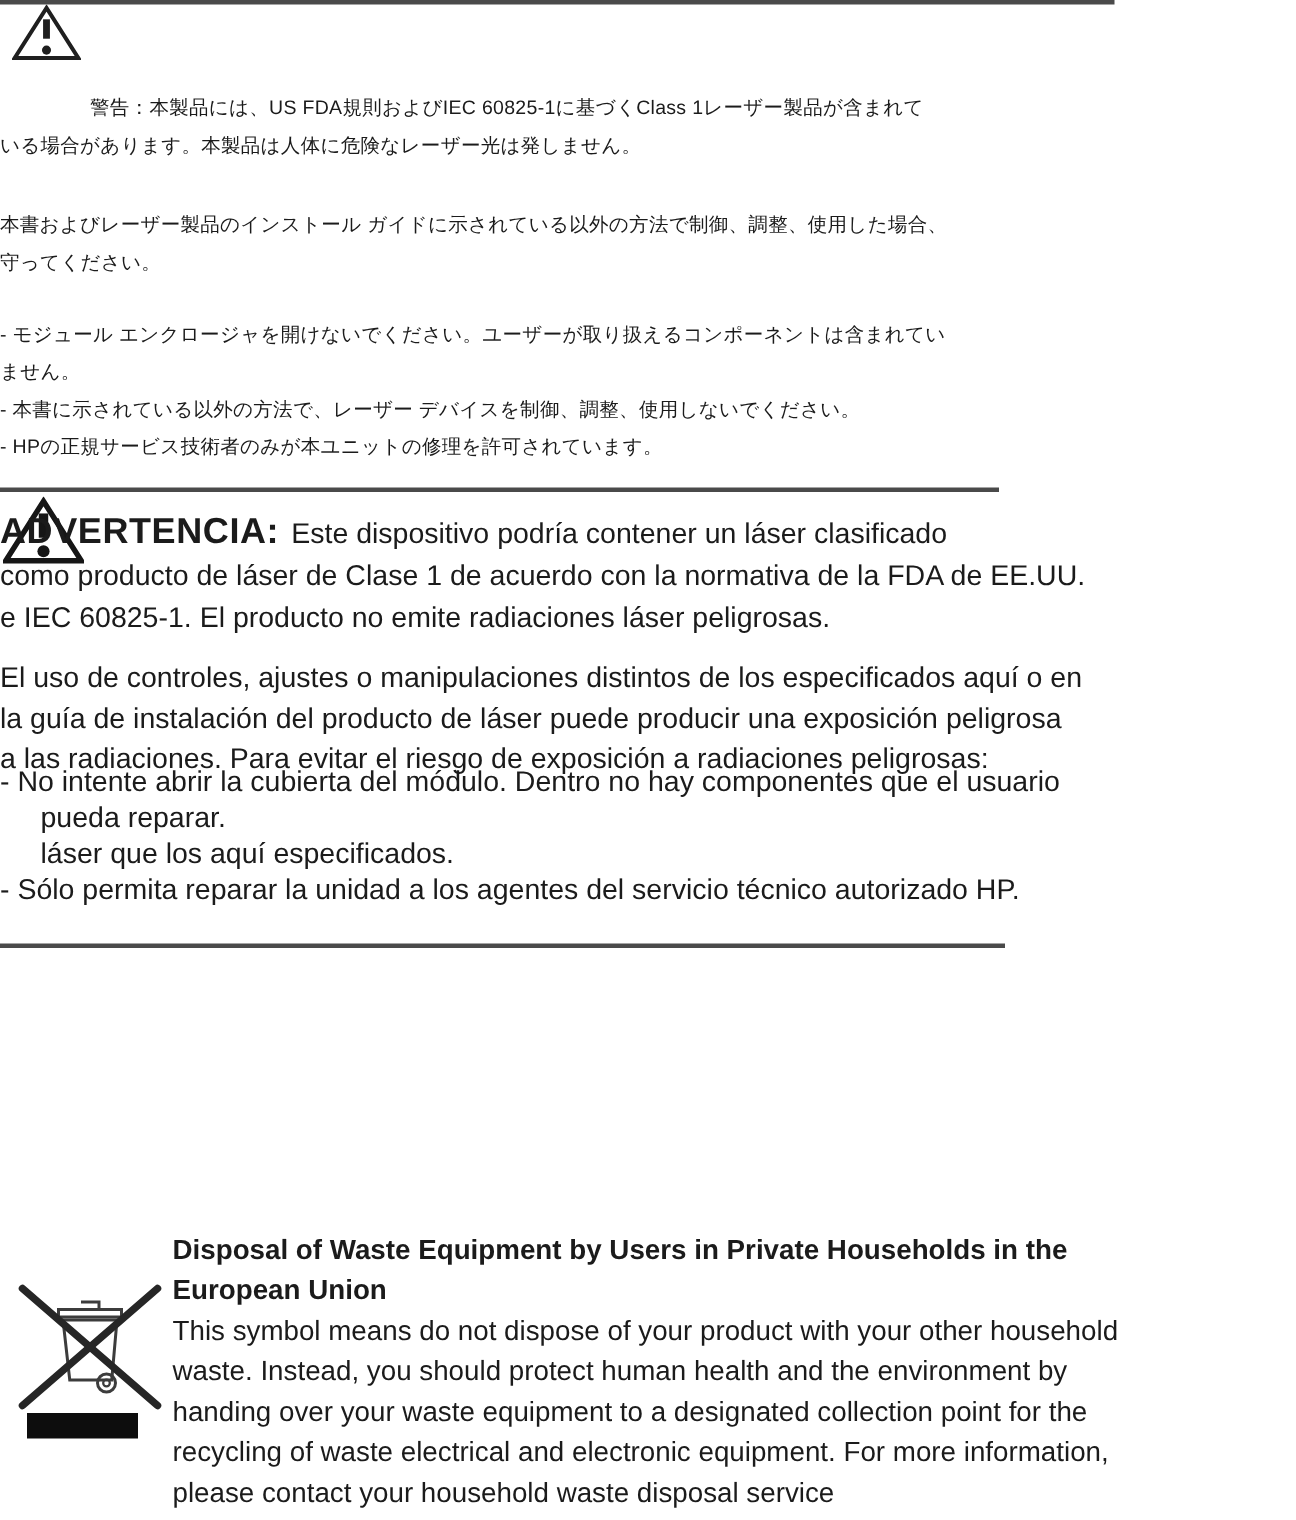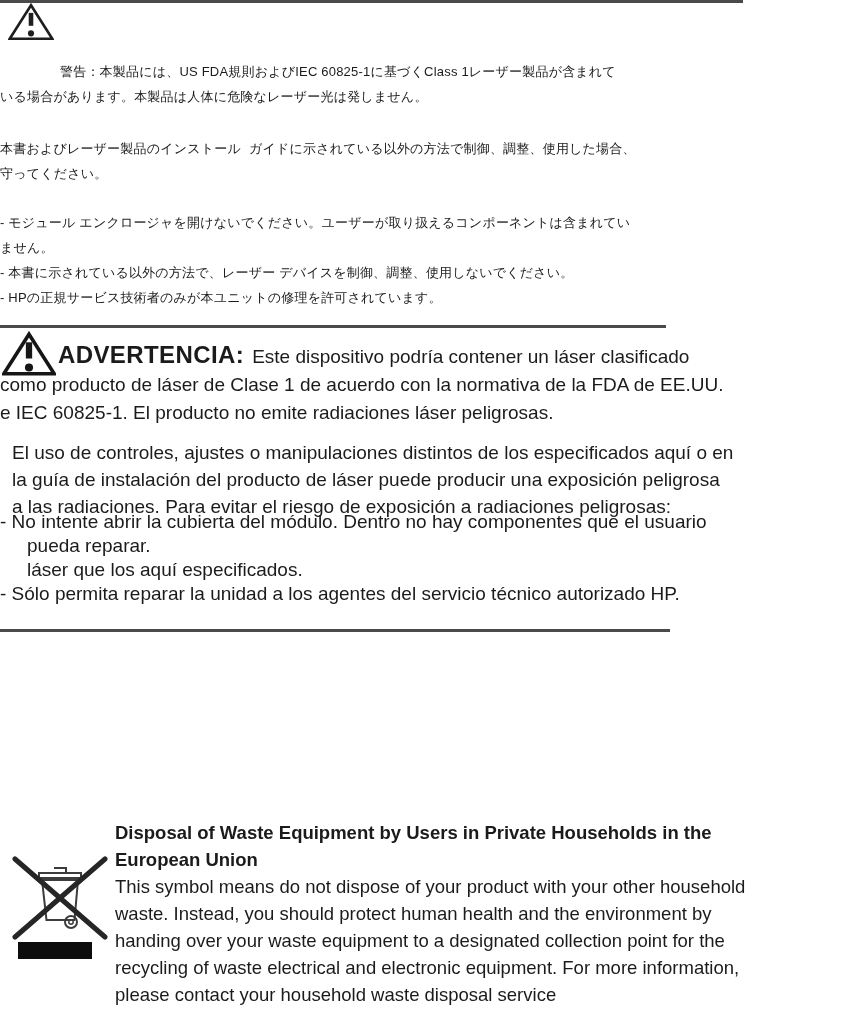--- a/index.html
+++ b/index.html
@@ -12,30 +12,30 @@
     overflow:hidden;
   }
   .abs { position:absolute; }
   .rule { background:#4a4a4a; height:3px; }
   .line { white-space:nowrap; }
 
   
   .jp { font-size:13px; line-height:25px; letter-spacing:0.2px;margin-top:40px; }
   #jp-intro   { left:0; top:19px;  width:860px; }
   #jp-intro .jp-first { padding-left:60px; }
-  #jp-body    { left:0; top:97px;  width:860px;font-family:Liberation Mono, monospace; }
+  #jp-body    { left:0; top:97px;  width:860px; }
   #jp-bullets { left:0; top:170px; width:860px; }
   .jp-cont { }
 
   
   .sp { font-size:19px; line-height:28px; }
   #sp-p1 { left:0; top:341px; width:700px; }
-  #sp-p1 .sp-first { padding-left:58px; }
+  #sp-p1 .sp-first { }
   .advertencia { font-weight:bold; font-size:24px; letter-spacing:0.4px; padding-right:8px; }
-  #sp-p2 { left:0; top:439px; width:700px; line-height:27px;margin-left:12px; }
+  #sp-p2 { left:0; top:439px; width:700px; line-height:27px; }
   #sp-bullets { left:0; top:510px; width:700px; line-height:24px; }
   .sp-cont { padding-left:27px; }
 
   
   #rule-top { left:0; top:0;     width:743px; }
   #rule-mid { left:0; top:325px; width:666px; }
   #rule-bot { left:0; top:629px; width:670px; }
 
   
   .en { font-size:18.5px; line-height:27px; }

